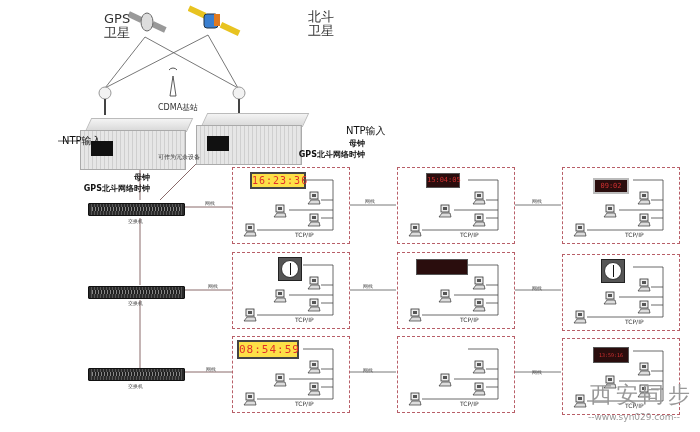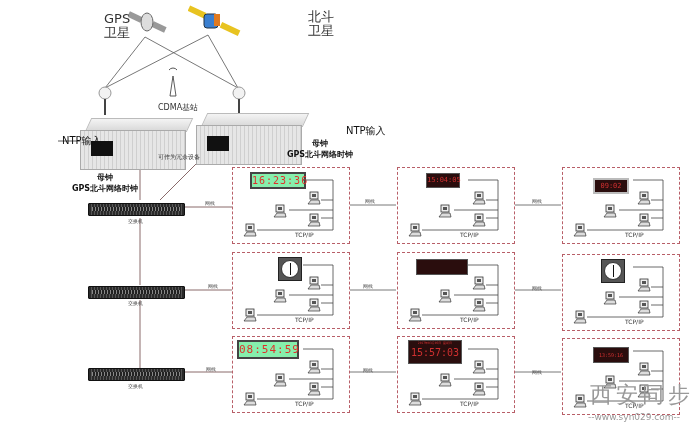--- a/index.html
+++ b/index.html
@@ -1,33 +1,33 @@
 <!DOCTYPE html>
 <html><head>
 <meta charset="utf-8">
 <style>
   html,body{margin:0;padding:0;background:#fff;}
   body{width:700px;height:432px;position:relative;overflow:hidden;font-family:"DejaVu Sans",sans-serif;color:#222;}
   .abs{position:absolute;}
   svg.lines{position:absolute;left:0;top:0;}
   .lbl{position:absolute;white-space:nowrap;line-height:1;}
   .sat-label{font-size:13px;text-align:center;color:#333;line-height:14px;}
-  .bold-lbl{font-size:8px;font-weight:bold;text-align:center;line-height:11px;color:#111;}
+  .bold-lbl{font-size:8px;font-weight:bold;text-align:right;line-height:11px;color:#111;}
   .ntp{font-size:10px;color:#111;margin-left:44px;}
   .tiny{font-size:5px;color:#444;}
   .cdma{font-size:8px;color:#333;}
   .redundant{font-size:6px;color:#333;}
   .box{position:absolute;border:1.5px dashed #b85f68;background:#fff;}
   .rack{position:absolute;width:110px;height:50px;}
   .rack-top{position:absolute;left:8px;top:0;width:100px;height:12px;background:linear-gradient(#f4f4f4,#d8d8d8);transform:skewX(-25deg);border:1px solid #bbb;}
   .rack-front{position:absolute;left:0;top:12px;width:104px;height:38px;background:repeating-linear-gradient(90deg,#e6e6e6 0 3px,#cfcfcf 3px 4px);border:1px solid #aaa;}
   .rack-screen{position:absolute;left:10px;top:10px;width:22px;height:15px;background:#111;}
   .switch{position:absolute;width:95px;height:11px;background:repeating-linear-gradient(90deg,#2a2a2a 0 2px,#555 2px 3px);border:1px solid #111;border-radius:1px;}
   .switch::before{content:"";position:absolute;left:3px;right:3px;top:3px;height:4px;background:repeating-linear-gradient(90deg,#888 0 1px,#222 1px 3px);}
-  .led{position:absolute;background:#86efac;border:2px solid #444;font-family:"DejaVu Sans Mono",monospace;color:#e0302a;text-align:center;letter-spacing:1px;}
+  .led{position:absolute;background:#fde047;border:2px solid #444;font-family:"DejaVu Sans Mono",monospace;color:#e0302a;text-align:center;letter-spacing:1px;}
   .led-small{position:absolute;background:#2a0d0d;border:1px solid #555;font-family:"DejaVu Sans Mono",monospace;color:#d03030;text-align:center;}
   .analog{position:absolute;background:#555;border:1px solid #222;}
   .analog .face{position:absolute;left:2px;top:2px;right:2px;bottom:2px;border-radius:50%;background:#fff;border:1px solid #333;}
   .analog .h{position:absolute;left:50%;top:15%;width:1px;height:70%;background:#111;}
   .pc{position:absolute;width:14px;height:14px;}
   .tcp{position:absolute;font-size:6px;color:#333;}
   .watermark{position:absolute;color:#999;}
 </style>
 </head>
 <body>
@@ -393,24 +393,20 @@
         <path d="M1 13 L4 9 L12 9 L13 13 Z" fill="#ddd" stroke="#333" stroke-width="0.7"></path>
       </svg></div>
     <div class="pc" style="left: 10px; top: 54px;"><svg width="14" height="14">
         <rect x="3" y="1" width="8" height="7" fill="#eee" stroke="#333" stroke-width="0.8"></rect>
         <rect x="5" y="3" width="4" height="3" fill="#555"></rect>
         <path d="M1 13 L4 9 L12 9 L13 13 Z" fill="#ddd" stroke="#333" stroke-width="0.7"></path>
       </svg></div>
     <div class="tcp" style="left: 62px; top: 63px;">TCP/IP</div>
   </div>
 <div class="box" style="left:397px;top:336px;width:116px;height:75px;">
-  <div class="led-small" style="left:10px;top:3px;width:52px;height:22px;">
-    <div style="font-size:3px;line-height:5px;">2017年03月05日 星期日</div>
-    <div style="font-size:10px;line-height:13px;">15:57:03</div>
-  </div>
 <svg width="116" height="75" style="position: absolute; left: 0px; top: 0px;">
       <g stroke="#444" stroke-width="0.8" fill="none">
         <polyline points="70,12 100,12 100,62"></polyline>
         <line x1="88" y1="32" x2="100" y2="32"></line>
         <line x1="56" y1="42" x2="100" y2="42"></line>
         <line x1="88" y1="50" x2="100" y2="50"></line>
         <line x1="24" y1="62" x2="100" y2="62"></line>
       </g>
     </svg>
     <div class="pc" style="left: 74px; top: 22px;"><svg width="14" height="14">

